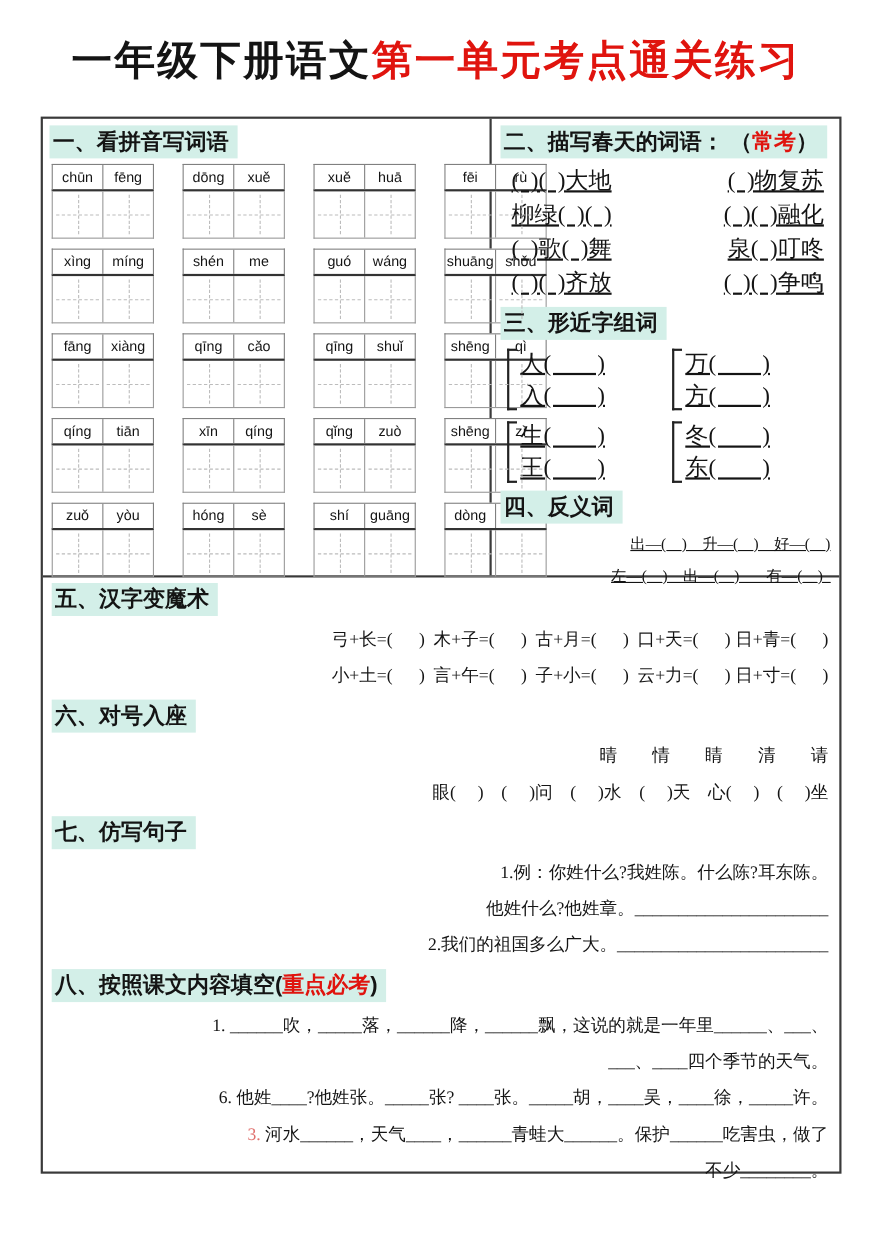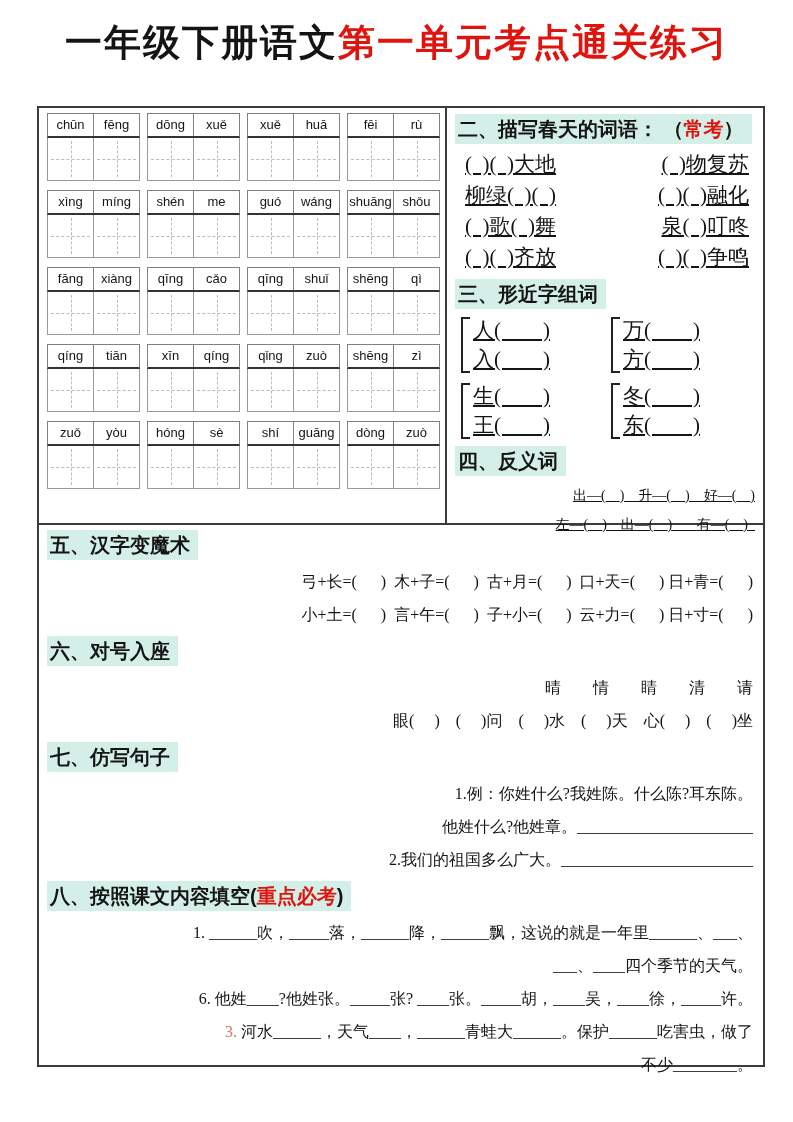--- a/index.html
+++ b/index.html
@@ -2,40 +2,40 @@
 <html><head>
 <meta charset="utf-8">
 <style>
   html,body{margin:0;padding:0;}
   body{
     width:793px;height:1122px;background:#ffffff;position:relative;
     font-family:"Liberation Sans","DejaVu Sans",sans-serif;color:#141414;
     overflow:hidden;
   }
   .page-title{
-    position:absolute;top:18px;left:0;width:793px;text-align:center;
+    position:absolute;top:30px;left:0;width:793px;text-align:center;
     font-size:37px;font-weight:bold;letter-spacing:2px;white-space:nowrap;
   }
   .page-title .t-red{color:#e0140e;}
   .sheet{
     position:absolute;left:37px;top:106px;width:728px;height:961px;
     border:2px solid #3a3a3a;box-sizing:border-box;background:#fff;
   }
   .top-area{display:flex;height:417px;border-bottom:2px solid #3a3a3a;box-sizing:border-box;}
   .col-left{width:408px;border-right:2px solid #3a3a3a;box-sizing:border-box;padding:5px 5px 0 6px;}
   .col-right{flex:1;padding:5px 8px 0 8px;box-sizing:border-box;text-decoration:underline;}
 
   .sec-head{
     display:inline-block;background:#d3efe8;font-weight:bold;font-size:20px;
     padding:2px 8px 2px 3px;margin:1px 0 5px 0;white-space:pre;line-height:26px;
   }
   .sec-head .h-red{color:#e0140e;}
 
   
-  .py-row{display:flex;gap:7px;margin:0 0 9px 2px;}
+  .py-row{display:flex;gap:26px;margin:0 0 9px 2px;}
   .pg{width:93px;flex:0 0 93px;}
   .pc{display:flex;height:25px;border:1px solid #808080;border-bottom:2px solid #333;box-sizing:border-box;background:#fff;}
   .pc span{flex:1;text-align:center;font-size:13px;line-height:22px;border-right:1px solid #808080;overflow:hidden;white-space:nowrap;}
   .pc span:last-child{border-right:none;}
   .wc{display:flex;height:43px;border:1px solid #9a9a9a;border-top:none;box-sizing:border-box;}
   .wc i{flex:1;position:relative;border-right:1px solid #9a9a9a;}
   .wc i:last-child{border-right:none;}
   .wc i::before{content:"";position:absolute;left:50%;top:3px;bottom:3px;border-left:1px dashed #bcbcbc;}
   .wc i::after{content:"";position:absolute;top:50%;left:3px;right:3px;border-top:1px dashed #bcbcbc;}
 
@@ -59,20 +59,21 @@
 </head>
 <body>
 
 <div class="page-title"><span>一年级下册语文</span><span class="t-red">第一单元考点通关练习</span></div>
 
 <div class="sheet">
 
   <div class="top-area">
 
     <div class="col-left">
+      <div class="sec-head">一、看拼音写词语</div>
 
       <div class="py-row">
         <div class="pg">
             <div class="pc">
               <span>chūn</span>
               <span>fēng</span>
             </div>
             <div class="wc">
               <i></i>
               <i></i>

